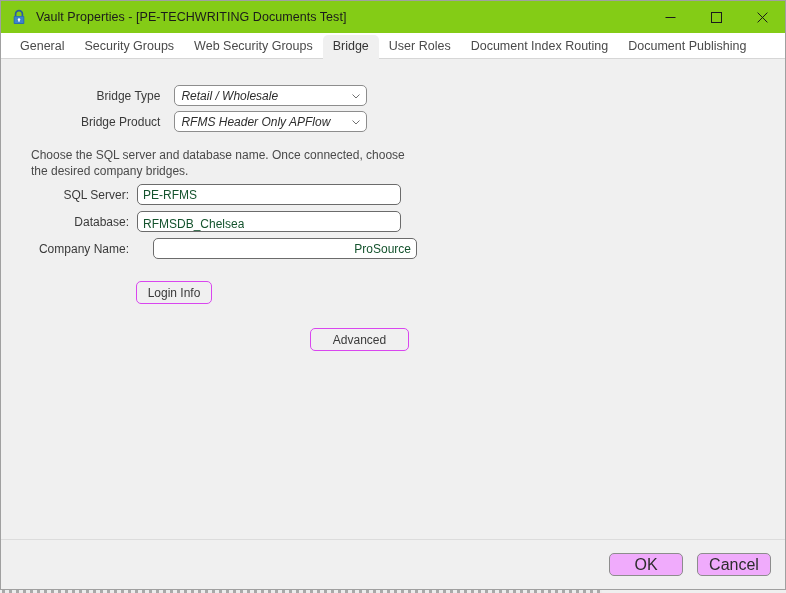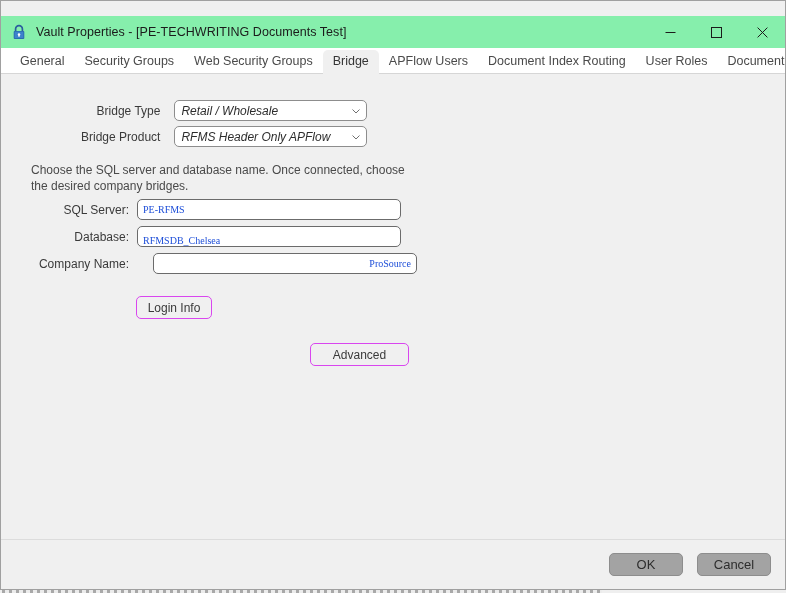--- a/index.html
+++ b/index.html
@@ -23,26 +23,25 @@
     background: #f0f0f0;
     border: 1px solid #a0a0a0;
     box-sizing: border-box;
     display: flex;
     flex-direction: column;
   }
 
   
   .titlebar {
     height: 32px;
-    background: #86efac;
+    background: #84cc16;
     display: flex;
     align-items: center;
     flex: 0 0 auto;
     position: relative;
-    margin-top: 15px;
   }
   .title-lock {
     width: 16px;
     height: 16px;
     margin-left: 10px;
     margin-right: 9px;
     flex: 0 0 auto;
     display: block;
   }
   .title-text {
@@ -159,25 +158,24 @@
     background: #ffffff;
     border: 1px solid #6b6b6b;
     border-radius: 5px;
     box-sizing: border-box;
     display: flex;
     align-items: center;
     padding: 0 5px;
     cursor: text;
   }
   .textbox .tb-val {
-    font-size: 10px;
-    color: #1d4ed8;
+    font-size: 12px;
+    color: #14532d;
     white-space: nowrap;
     overflow: hidden;
-    font-family: Liberation Serif, serif;
   }
 
   .helptext {
     position: absolute;
     font-size: 12px;
     color: #4a4a4a;
     line-height: 16px;
     width: 380px;
   }
 
@@ -206,24 +204,24 @@
     display: flex;
     align-items: center;
     justify-content: flex-end;
     padding-right: 14px;
     gap: 14px;
     box-sizing: border-box;
   }
   .footer .fbtn {
     width: 74px;
     height: 23px;
-    background: #a3a3a3;
+    background: #f0abfc;
     border: 1px solid #8d8d8d;
     border-radius: 5px;
-    font-size: 13px;
+    font-size: 16px;
     color: #2d2d2d;
     display: flex;
     align-items: center;
     justify-content: center;
     box-sizing: border-box;
     cursor: default;
   }
 
   .underlay {
     position: absolute;
@@ -277,23 +275,22 @@
         </svg>
       </div>
     </div>
   </div>
 
   <div class="tabstrip">
     <div class="tab">General</div>
     <div class="tab">Security Groups</div>
     <div class="tab">Web Security Groups</div>
     <div class="tab active">Bridge</div>
-    <div class="tab">APFlow Users</div>
+    <div class="tab">User Roles</div>
     <div class="tab">Document Index Routing</div>
-    <div class="tab">User Roles</div>
     <div class="tab">Document Publishing</div>
   </div>
 
   <div class="content">
 
     <div class="form-row" style="left:24px; top:26px; width:342px;">
       <div class="fld-label" style="width:138px;">Bridge Type</div>
       <div class="combo" style="margin-left:14px;">
         <span class="combo-val">Retail / Wholesale</span>
         <svg class="chev" viewBox="0 0 12 12">

